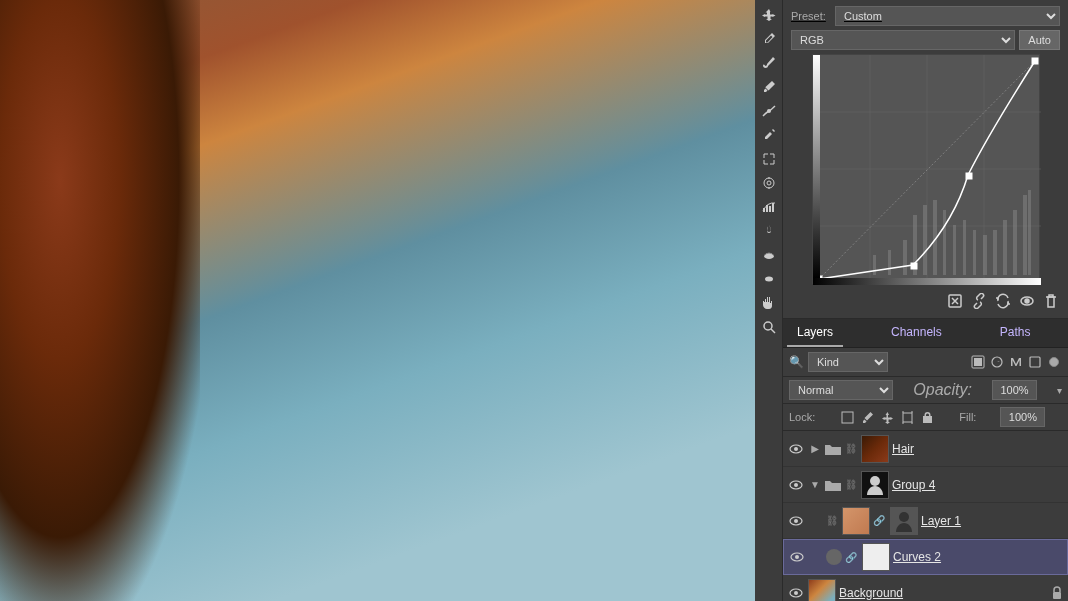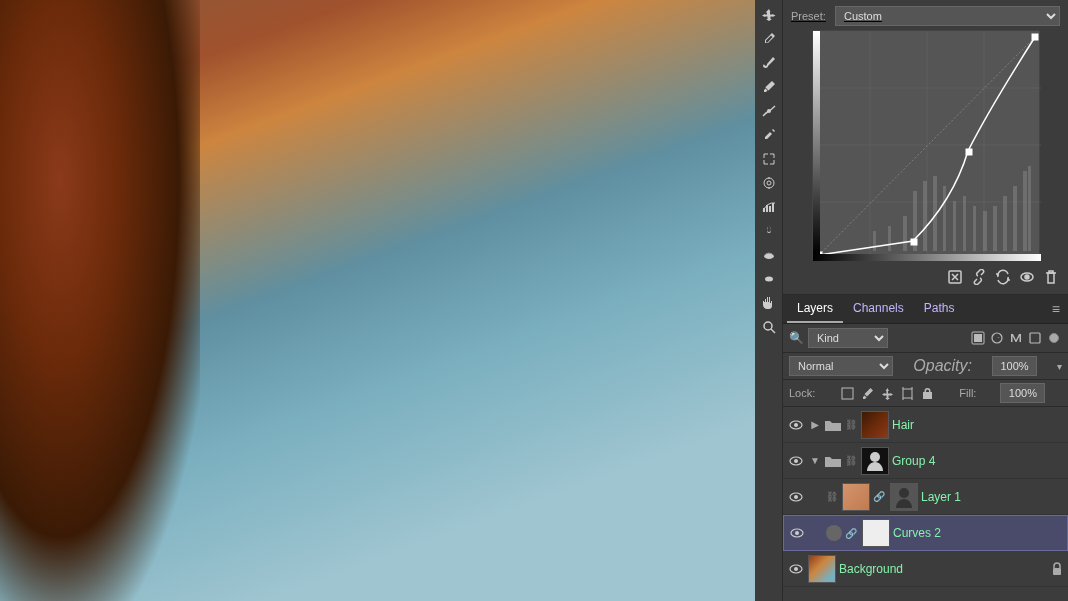--- a/index.html
+++ b/index.html
@@ -162,20 +162,21 @@
       display: flex;
       flex-direction: column;
       overflow: hidden;
     }
     .layers-tabs {
       display: flex;
       align-items: center;
       background: #2e2e2e;
       border-bottom: 1px solid #222;
       padding: 0 4px;
+      gap: 38px;
     }
     .layers-tab {
       padding: 6px 10px;
       color: #c4b5fd;
       font-size: 12px;
       cursor: pointer;
       border-bottom: 2px solid transparent;
     }
     .layers-tab.active {
       color: #fff;
@@ -375,25 +376,26 @@
       justify-content: center;
       color: #999;
       font-size: 16px;
     }
     .layer-thumb-bg {
       width: 28px;
       height: 28px;
       background: linear-gradient(135deg, #8b3a1a 0%, #cd853f 40%, #7aafbf 80%);
     }
     .layer-name {
-      color: #86efac;
+      color: #e5e5e5;
       font-size: 12px;
       flex: 1;
       white-space: nowrap;
       overflow: hidden;
+      text-decoration: underline;
     }
     .layer-lock-icon {
       width: 14px;
       height: 14px;
       display: flex;
       align-items: center;
       justify-content: center;
       color: #999;
       font-size: 10px;
     }
@@ -495,20 +497,29 @@
 
   <div class="curves-panel">
 
     <div class="preset-row">
       <span class="preset-label">Preset:</span>
       <select class="preset-dropdown">
         <option>Custom</option>
       </select>
     </div>
 
+    <div class="channel-row">
+      <select class="channel-dropdown">
+        <option>RGB</option>
+        <option>Red</option>
+        <option>Green</option>
+        <option>Blue</option>
+      </select>
+      <button class="auto-btn">Auto</button>
+    </div>
 
     <div class="curves-graph">
       <svg width="228" height="230">
 
         <line x1="57" y1="0" x2="57" y2="230" stroke="#666" stroke-width="0.5"></line>
         <line x1="114" y1="0" x2="114" y2="230" stroke="#666" stroke-width="0.5"></line>
         <line x1="171" y1="0" x2="171" y2="230" stroke="#666" stroke-width="0.5"></line>
         <line x1="0" y1="57" x2="228" y2="57" stroke="#666" stroke-width="0.5"></line>
         <line x1="0" y1="114" x2="228" y2="114" stroke="#666" stroke-width="0.5"></line>
         <line x1="0" y1="171" x2="228" y2="171" stroke="#666" stroke-width="0.5"></line>

